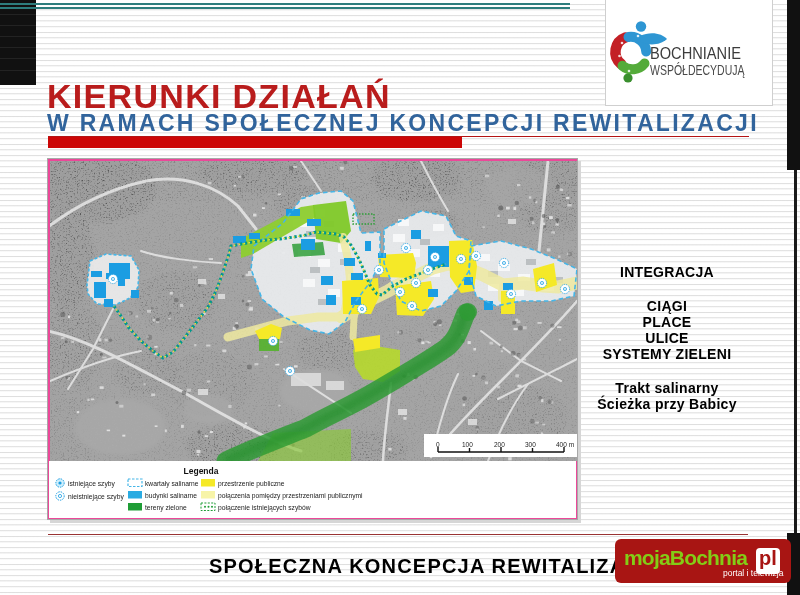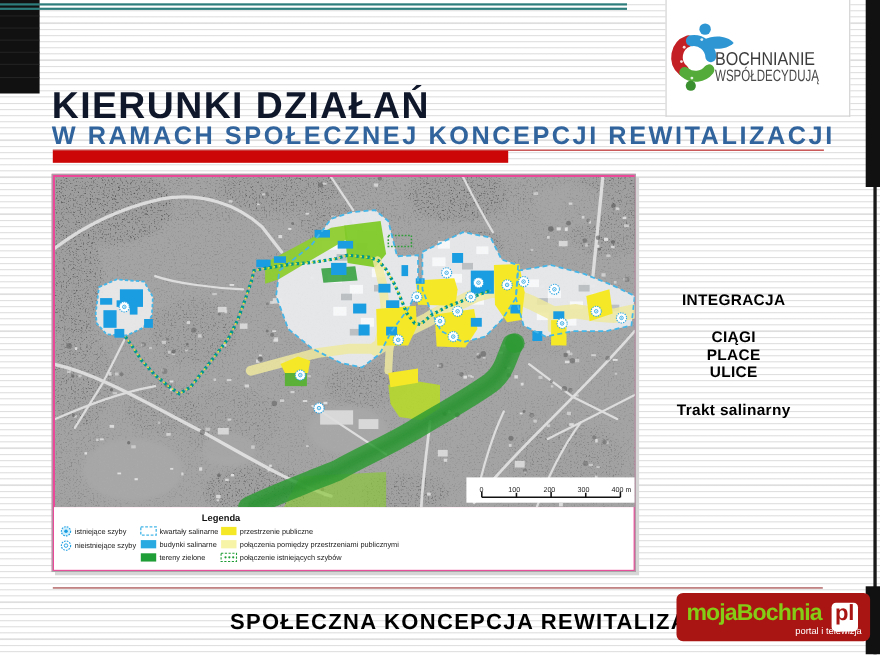--- a/index.html
+++ b/index.html
@@ -58,21 +58,21 @@
     <circle cx="17" cy="33" r="1.3"></circle>
       <circle cx="14.5" cy="46" r="1.3"></circle>
       <circle cx="24" cy="61" r="1.3"></circle>
     <circle cx="33" cy="26" r="1.3"></circle>
   </g>
 </svg>
 
 <div class="abs" style="left:650px;top:44px;color:#3c3c3c;font-size:17px;letter-spacing:0;transform:scaleX(0.86);transform-origin:0 0;white-space:nowrap;">BOCHNIANIE</div>
 <div class="abs" style="left:650px;top:60.5px;color:#4a4a4a;font-size:15px;letter-spacing:0;transform:scaleX(0.70);transform-origin:0 0;white-space:nowrap;">WSPÓŁDECYDUJĄ</div>
 
-<div class="abs" style="left:47px;top:77px;font-size:34px;font-weight:bold;color:#0f172a;letter-spacing:1.3px;">KIERUNKI DZIAŁAŃ</div>
+<div class="abs" style="left:47px;top:77px;font-size:34px;font-weight:bold;color:#b91c1c;letter-spacing:1.3px;">KIERUNKI DZIAŁAŃ</div>
 
 <div class="abs" style="left:47px;top:109.5px;font-size:23px;font-weight:bold;color:#31649c;letter-spacing:2.3px;">W RAMACH SPOŁECZNEJ KONCEPCJI REWITALIZACJI</div>
 
 <div class="abs" style="left:48px;top:135.5px;width:701px;height:1.6px;background:#b41414;"></div>
 
 <div class="abs" style="left:48px;top:137.3px;width:414px;height:11px;background:#cc0606;"></div>
 
 <div class="abs" style="left:50px;top:161px;width:531px;height:362px;background:#d6d6d6;"></div>
 
 <div class="abs" style="left:47px;top:158px;width:531px;height:362px;background:#ec4899;border:1px solid #a8a8a8;box-sizing:border-box;">
@@ -647,22 +647,24 @@
     </g>
   </svg>
 </div>
 
 <div class="abs" style="left:567px;top:264px;width:200px;text-align:center;color:#000;font-weight:bold;font-size:14px;line-height:16.2px;letter-spacing:0.3px;">
   <div>INTEGRACJA</div>
   <div style="height:17.5px;"></div>
   <div>CIĄGI</div>
   <div>PLACE</div>
   <div>ULICE</div>
+  <div>SYSTEMY ZIELENI</div>
   <div style="height:17.5px;"></div>
   <div>Trakt salinarny</div>
+  <div>Ścieżka przy Babicy</div>
 </div>
 
 <div class="abs" style="left:48px;top:533.5px;width:700px;height:1.6px;background:#993333;"></div>
 
 <div class="abs" style="left:209px;top:555px;font-size:20px;font-weight:bold;color:#000;letter-spacing:1.2px;">SPOŁECZNA KONCEPCJA REWITALIZACJI</div>
 
 <div class="abs" style="left:615px;top:539px;width:176px;height:44px;background:#a81513;border-radius:6px;">
   <div class="abs" style="left:9px;top:7px;font-size:21px;font-weight:bold;color:#84cc16;letter-spacing:-0.8px;">mojaBochnia</div>
   <div class="abs" style="left:141px;top:9px;width:24px;height:26px;background:#fff;border-radius:4px;"></div>
   <div class="abs" style="left:144px;top:8px;font-size:20px;font-weight:bold;color:#a81513;">pl</div>

